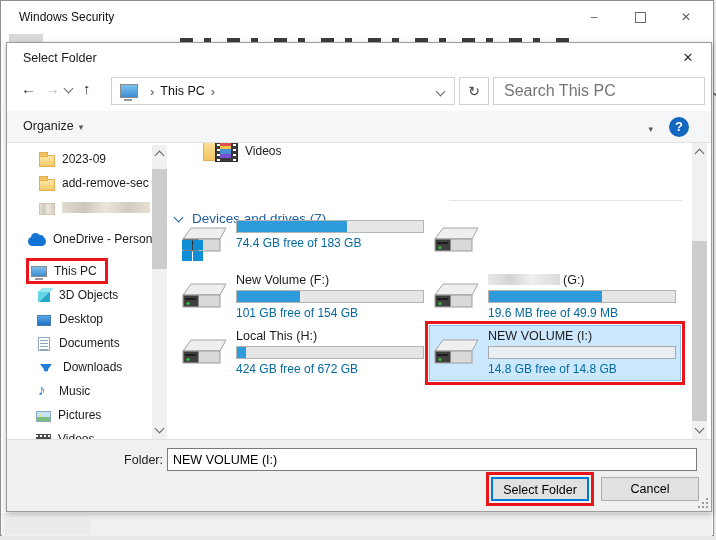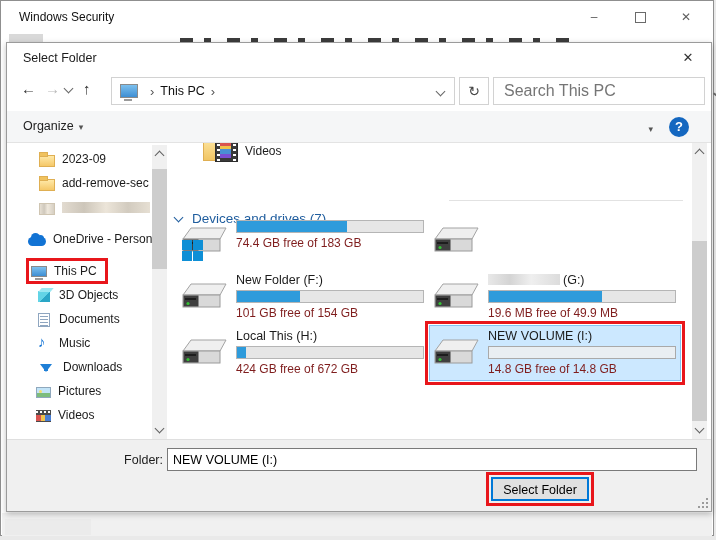--- a/index.html
+++ b/index.html
@@ -107,21 +107,21 @@
   .drive.redbox2{outline:3px solid #e8161b;outline-offset:1px;z-index:2;}
   .dicon{position:absolute;left:4px;top:12px;width:46px;height:32px;}
   .winlogo{position:absolute;left:0px;top:14px;width:21px;height:21px;display:grid;grid-template-columns:10px 10px;grid-template-rows:10px 10px;gap:1px;z-index:2;}
   .winlogo span{background:#0e8fd6;}
   .dbody{position:absolute;left:58px;top:3px;width:188px;}
   .dname{font-size:12.5px;white-space:nowrap;}
   .blurpre{display:none;width:72px;height:11px;margin-right:3px;vertical-align:-1px;background:linear-gradient(90deg,#e8e8e8,#d4d4d4 30%,#efefef 60%,#dcdcdc);}
   .bar{margin-top:3px;width:186px;height:11px;border:1px solid #b5b5b5;background:#e6e6e6;box-sizing:content-box;}
   .bar-fill{height:100%;background:#2e9bdb;}
   .drive.sel .bar{background:#e9eef2;border-color:#a9a9a9;}
-  .dfree{margin-top:3px;font-size:12px;color:#7f1d1d;white-space:nowrap;}
+  .dfree{margin-top:3px;font-size:12px;color:#0369a1;white-space:nowrap;}
   
   .footer{left:0;right:0;bottom:0;height:72px;background:#f0f0f0;border-top:1px solid #dfdfdf;box-sizing:border-box;}
   .folder-label{left:72px;top:13px;width:84px;text-align:right;font-size:12.5px;}
   .folder-input{left:160px;top:8px;right:14px;height:23px;}
   .folder-input input{width:100%;height:100%;border:1px solid #7a7a7a;box-sizing:border-box;font-size:12.5px;font-family:inherit;padding:0 5px;outline:none;background:#fff;}
   .btn{position:absolute;top:37px;width:98px;height:24px;background:#e1e1e1;border:1px solid #adadad;box-sizing:border-box;font-size:12.5px;font-family:inherit;text-align:center;line-height:21px;}
   .btn-select{left:484px;border:2px solid #0078d7;outline:3px solid #e8161b;outline-offset:2px;}
   .btn-cancel{left:594px;}
   .grip{right:3px;bottom:3px;width:10px;height:10px;}
   .grip::before{content:"";position:absolute;right:0;bottom:0;width:2px;height:2px;background:#9b9b9b;box-shadow:-4px 0 #9b9b9b,-8px 0 #9b9b9b,0 -4px #9b9b9b,-4px -4px #9b9b9b,0 -8px #9b9b9b;}
@@ -209,30 +209,34 @@
           <span class="redbox-wrap">
     <span class="ic ic-pc"></span>
     <span class="lab">This PC</span>
   </span>
         </div>
         <div class="srow lvl-child">
     <span class="ic ic-cube"></span>
     <span class="lab">3D Objects</span>
   </div>
         <div class="srow lvl-child">
+    <span class="ic ic-desktop"></span>
+    <span class="lab">Desktop</span>
+  </div>
+        <div class="srow lvl-child">
     <span class="ic ic-doc"></span>
     <span class="lab">Documents</span>
   </div>
         <div class="srow lvl-child">
+    <span class="ic ic-download"></span>
+    <span class="lab">Downloads</span>
+  </div>
+        <div class="srow lvl-child">
     <span class="ic ic-music"></span>
     <span class="lab">Music</span>
-  </div>
-        <div class="srow lvl-child">
-    <span class="ic ic-download"></span>
-    <span class="lab">Downloads</span>
   </div>
         <div class="srow lvl-child">
     <span class="ic ic-picture"></span>
     <span class="lab">Pictures</span>
   </div>
         <div class="srow lvl-child">
     <span class="ic ic-video"></span>
     <span class="lab">Videos</span>
   </div>
       </div>
@@ -296,21 +300,21 @@
       <svg viewBox="0 0 46 30" width="46" height="30">
         <polygon points="9,2 44,2 38,13 1,13" fill="#efefef" stroke="#a3a3a3" stroke-width="1"></polygon>
         <rect x="1" y="13" width="37" height="12" fill="#d9d9d9" stroke="#9a9a9a" stroke-width="1"></rect>
         <rect x="1.5" y="13.5" width="15" height="11" fill="#3f3f3f"></rect>
         <rect x="3" y="16" width="11" height="2" fill="#1d1d1d"></rect>
         <circle cx="6" cy="21.5" r="1.6" fill="#35c135"></circle>
       </svg>
       
     </div>
     <div class="dbody">
-      <div class="dname"><span class="dname-text">New Folder (F:)</span></div>
+      <div class="dname"><span class="dname-text">New Volume (F:)</span></div>
       <div class="bar">
               <div class="bar-fill" style="width: 34%;"></div>
             </div>
       <div class="dfree">101 GB free of 154 GB</div>
     </div>
   </div>
         <div class="drive">
     <div class="dicon">
       <svg viewBox="0 0 46 30" width="46" height="30">
         <polygon points="9,2 44,2 38,13 1,13" fill="#efefef" stroke="#a3a3a3" stroke-width="1"></polygon>
@@ -375,15 +379,16 @@
       <span class="thumb" style="top:98px;height:180px;"></span>
     </div>
   </div>
 
   <div class="abs footer">
     <div class="abs folder-label">Folder:</div>
     <div class="abs folder-input">
       <input value="NEW VOLUME (I:)" style="">
     </div>
     <button class="btn btn-select">Select Folder</button>
+    <button class="btn btn-cancel">Cancel</button>
     <div class="abs grip"></div>
   </div>
 </div>
 
 </body></html>

